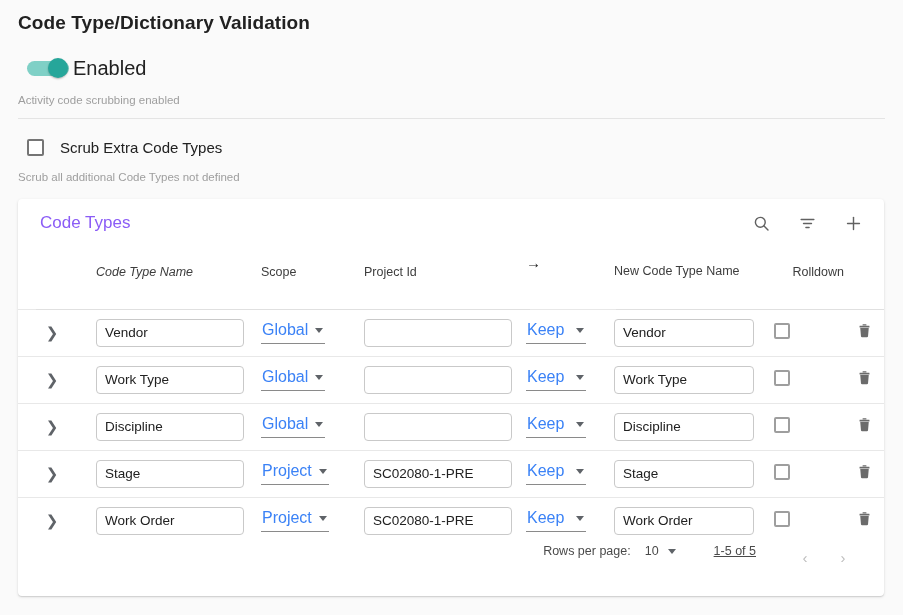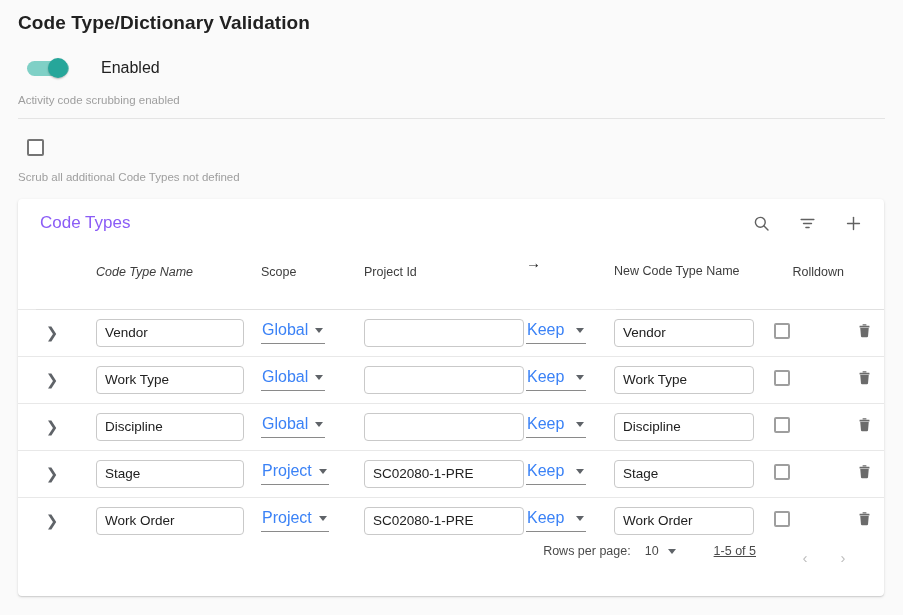--- a/index.html
+++ b/index.html
@@ -46,23 +46,23 @@
   }
   .switch .thumb {
     position: absolute;
     left: 21px; top: 0;
     width: 20px; height: 20px;
     border-radius: 50%;
     background: #26a69a;
     box-shadow: 0 1px 2px rgba(0,0,0,.28);
   }
   .toggle-label {
-    font-size: 16px;
-    color: #212121;
-    margin-left: 32px;
+    font-size: 20px;
+    color: #212121;
+    margin-left: 4px;
   }
   .hint {
     font-size: 11.5px;
     color: #9e9e9e;
     padding-left: 0;
     margin-top: 9px;
   }
 
   .divider {
     height: 1px;
@@ -190,21 +190,21 @@
     border-radius: 4px;
     background: #fff;
     font-family: "Liberation Sans", sans-serif;
     font-size: 13.5px;
     color: #212121;
     padding: 0 8px;
     margin-left: 10px;
     outline: none;
   }
   .txt-input.wide { width: 148px; }
-  .txt-input.proj { width: 160px; margin-left: 0; }
+  .txt-input.proj { width: 148px; margin-left: 0; }
   .txt-input.newname { width: 140px; margin-left: 0; }
 
   .sel {
     display: inline-flex;
     align-items: center;
     gap: 7px;
     border-bottom: 1px solid #8a8a8a;
     padding: 0 2px 4px 1px;
     min-width: 60px;
   }
@@ -273,20 +273,21 @@
       <div class="thumb"></div>
     </div>
     <div class="toggle-label">Enabled</div>
   </div>
   <div class="hint">Activity code scrubbing enabled</div>
 
   <div class="divider"></div>
 
   <div class="check-row">
     <div class="checkbox-box"></div>
+    <div class="check-label">Scrub Extra Code Types</div>
   </div>
   <div class="hint">Scrub all additional Code Types not defined</div>
 
 </div>
 
 <div class="card">
 
   <div class="card-header">
     <div class="card-title">Code Types</div>
     <div class="card-actions">

